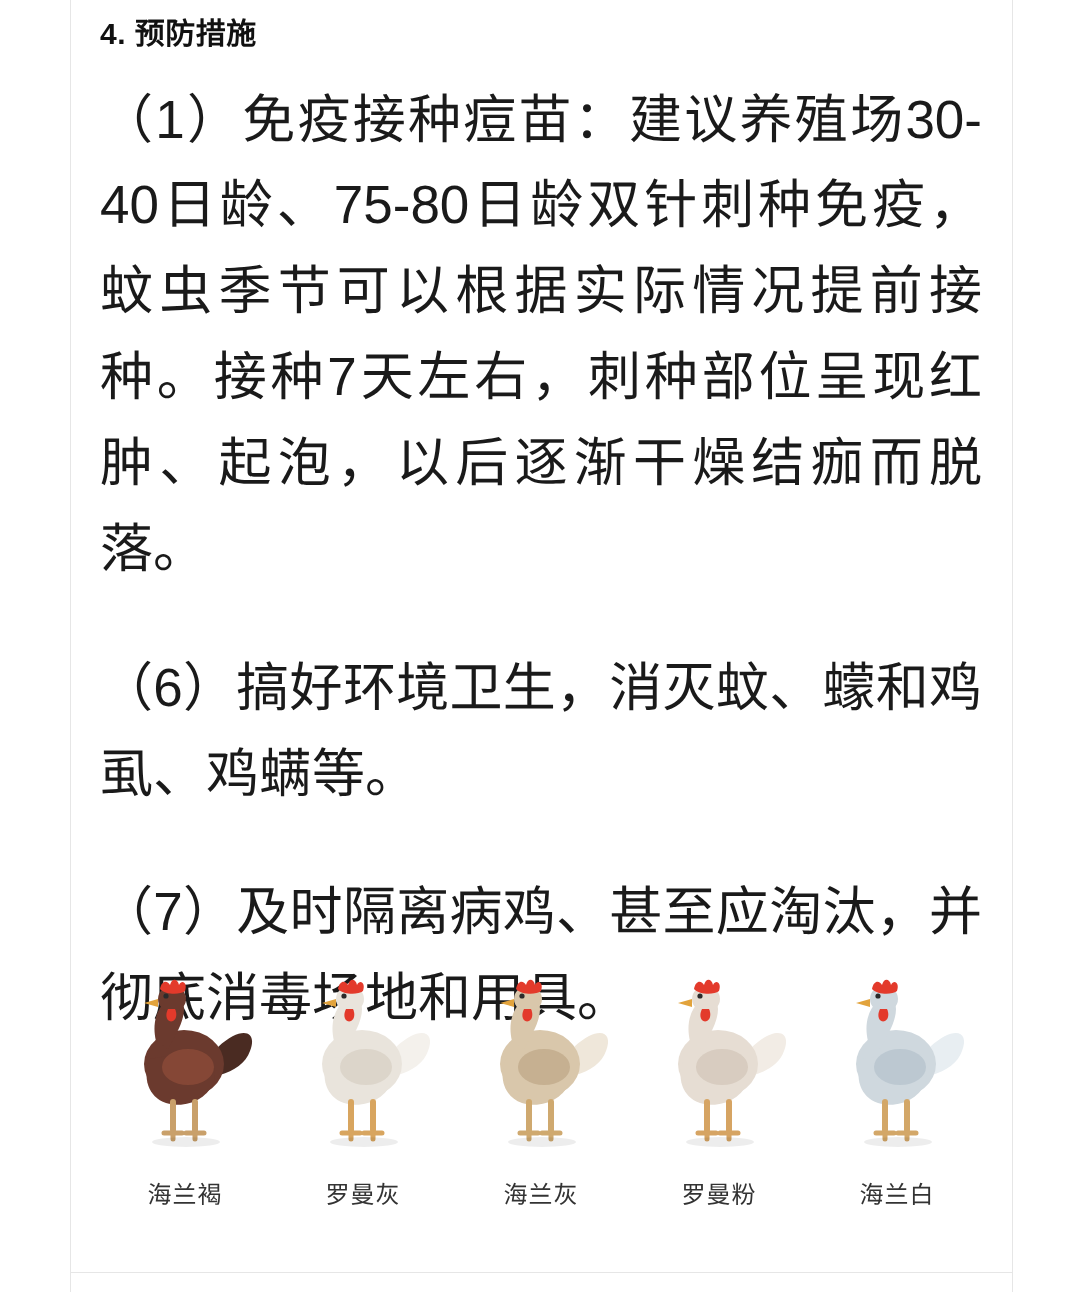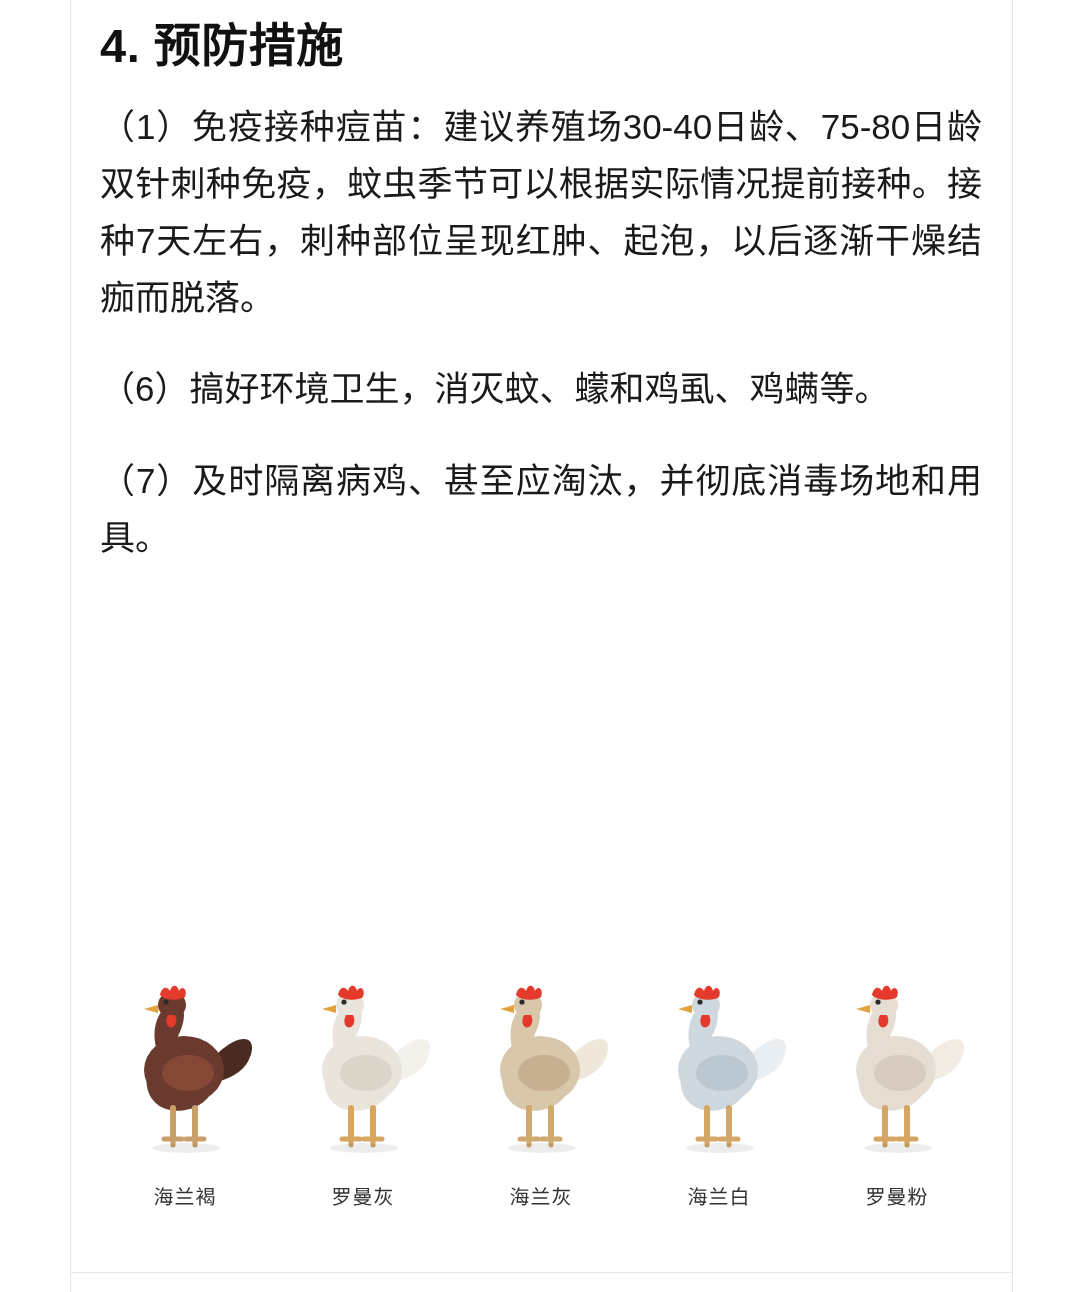--- a/index.html
+++ b/index.html
@@ -46,29 +46,29 @@
     height: 1px;
     background: #e6e6e6;
   }
   .content {
     position: absolute;
     left: 100px;
     top: 0;
     width: 882px;
   }
   .heading {
-    font-size: 47px;
+    font-size: 30px;
     font-weight: bold;
     line-height: 1.35;
     padding-top: 14px;
     letter-spacing: 0.5px;
     color: #111111;
   }
   .para {
-    font-size: 35px;
+    font-size: 53px;
     line-height: 1.62;
     text-align: justify;
     text-justify: inter-ideograph;
     margin-top: 22px;
     letter-spacing: 0px;
     color: #1a1a1a;
   }
   .para.indent {
     text-indent: 0;
   }
@@ -87,21 +87,21 @@
     display: flex;
     flex-direction: column;
     align-items: center;
   }
   .chicken-art {
     position: relative;
     width: 170px;
     height: 230px;
   }
   .chicken-caption {
-    font-size: 20px;
+    font-size: 24px;
     color: #333333;
     margin-top: 6px;
     letter-spacing: 1px;
   }
   svg { display: block; }
 </style>
 </head>
 <body>
 
 <div class="page">
@@ -220,20 +220,55 @@
 
         <ellipse cx="86" cy="203" rx="34" ry="5" fill="#000000" opacity="0.07"></ellipse>
       </svg>
         </div>
         <div class="chicken-caption">海兰灰</div>
       </div>
       <div class="chicken-cell">
         <div class="chicken-art">
       <svg viewBox="0 0 170 230" width="170" height="230" xmlns="http://www.w3.org/2000/svg">
 
+        <path d="M118 108 C142 86 158 92 150 112 C146 124 134 132 120 136 Z" fill="#f2ece5"></path>
+
+        <ellipse cx="84" cy="125" rx="40" ry="34" fill="#e6ddd3"></ellipse>
+
+        <path d="M50 120 C42 138 48 158 66 164 C86 170 108 160 114 142 C118 128 110 116 96 112 Z" fill="#e6ddd3"></path>
+
+        <ellipse cx="88" cy="128" rx="26" ry="18" fill="#d5c9bc" opacity="0.85"></ellipse>
+
+        <path d="M56 102 C52 86 56 70 66 62 C74 56 84 60 84 70 C84 84 74 98 68 110 Z" fill="#e6ddd3"></path>
+
+        <ellipse cx="72" cy="60" rx="14" ry="13" fill="#e6ddd3"></ellipse>
+
+        <path d="M60 50 C62 40 68 42 70 46 C72 38 78 40 79 46 C82 40 88 44 85 52 C80 56 66 56 60 50 Z" fill="#e33a2b"></path>
+
+        <path d="M68 70 C64 78 68 84 73 82 C77 80 77 74 75 70 Z" fill="#e33a2b"></path>
+
+        <path d="M58 60 L44 64 L58 68 Z" fill="#e2a33c"></path>
+
+        <circle cx="66" cy="57" r="2.6" fill="#2b2b2b"></circle>
+
+        <rect x="70" y="160" width="6" height="34" rx="3" fill="#d6a463"></rect>
+        <rect x="92" y="160" width="6" height="34" rx="3" fill="#d6a463"></rect>
+
+        <path d="M64 194 L82 194 M73 194 L73 200" stroke="#d6a463" stroke-width="5" stroke-linecap="round"></path>
+        <path d="M86 194 L104 194 M95 194 L95 200" stroke="#d6a463" stroke-width="5" stroke-linecap="round"></path>
+
+        <ellipse cx="86" cy="203" rx="34" ry="5" fill="#000000" opacity="0.07"></ellipse>
+      </svg>
+        </div>
+        <div class="chicken-caption">罗曼粉</div>
+      </div>
+      <div class="chicken-cell">
+        <div class="chicken-art">
+      <svg viewBox="0 0 170 230" width="170" height="230" xmlns="http://www.w3.org/2000/svg">
+
         <path d="M118 108 C142 86 158 92 150 112 C146 124 134 132 120 136 Z" fill="#e8eef2"></path>
 
         <ellipse cx="84" cy="125" rx="40" ry="34" fill="#cfd8de"></ellipse>
 
         <path d="M50 120 C42 138 48 158 66 164 C86 170 108 160 114 142 C118 128 110 116 96 112 Z" fill="#cfd8de"></path>
 
         <ellipse cx="88" cy="128" rx="26" ry="18" fill="#b9c6cf" opacity="0.85"></ellipse>
 
         <path d="M56 102 C52 86 56 70 66 62 C74 56 84 60 84 70 C84 84 74 98 68 110 Z" fill="#cfd8de"></path>
 
@@ -251,50 +286,15 @@
         <rect x="92" y="160" width="6" height="34" rx="3" fill="#d3a768"></rect>
 
         <path d="M64 194 L82 194 M73 194 L73 200" stroke="#d3a768" stroke-width="5" stroke-linecap="round"></path>
         <path d="M86 194 L104 194 M95 194 L95 200" stroke="#d3a768" stroke-width="5" stroke-linecap="round"></path>
 
         <ellipse cx="86" cy="203" rx="34" ry="5" fill="#000000" opacity="0.07"></ellipse>
       </svg>
         </div>
         <div class="chicken-caption">海兰白</div>
       </div>
-      <div class="chicken-cell">
-        <div class="chicken-art">
-      <svg viewBox="0 0 170 230" width="170" height="230" xmlns="http://www.w3.org/2000/svg">
-
-        <path d="M118 108 C142 86 158 92 150 112 C146 124 134 132 120 136 Z" fill="#f2ece5"></path>
-
-        <ellipse cx="84" cy="125" rx="40" ry="34" fill="#e6ddd3"></ellipse>
-
-        <path d="M50 120 C42 138 48 158 66 164 C86 170 108 160 114 142 C118 128 110 116 96 112 Z" fill="#e6ddd3"></path>
-
-        <ellipse cx="88" cy="128" rx="26" ry="18" fill="#d5c9bc" opacity="0.85"></ellipse>
-
-        <path d="M56 102 C52 86 56 70 66 62 C74 56 84 60 84 70 C84 84 74 98 68 110 Z" fill="#e6ddd3"></path>
-
-        <ellipse cx="72" cy="60" rx="14" ry="13" fill="#e6ddd3"></ellipse>
-
-        <path d="M60 50 C62 40 68 42 70 46 C72 38 78 40 79 46 C82 40 88 44 85 52 C80 56 66 56 60 50 Z" fill="#e33a2b"></path>
-
-        <path d="M68 70 C64 78 68 84 73 82 C77 80 77 74 75 70 Z" fill="#e33a2b"></path>
-
-        <path d="M58 60 L44 64 L58 68 Z" fill="#e2a33c"></path>
-
-        <circle cx="66" cy="57" r="2.6" fill="#2b2b2b"></circle>
-
-        <rect x="70" y="160" width="6" height="34" rx="3" fill="#d6a463"></rect>
-        <rect x="92" y="160" width="6" height="34" rx="3" fill="#d6a463"></rect>
-
-        <path d="M64 194 L82 194 M73 194 L73 200" stroke="#d6a463" stroke-width="5" stroke-linecap="round"></path>
-        <path d="M86 194 L104 194 M95 194 L95 200" stroke="#d6a463" stroke-width="5" stroke-linecap="round"></path>
-
-        <ellipse cx="86" cy="203" rx="34" ry="5" fill="#000000" opacity="0.07"></ellipse>
-      </svg>
-        </div>
-        <div class="chicken-caption">罗曼粉</div>
-      </div>
     </div>
 
 </div>
 
 </body></html>

